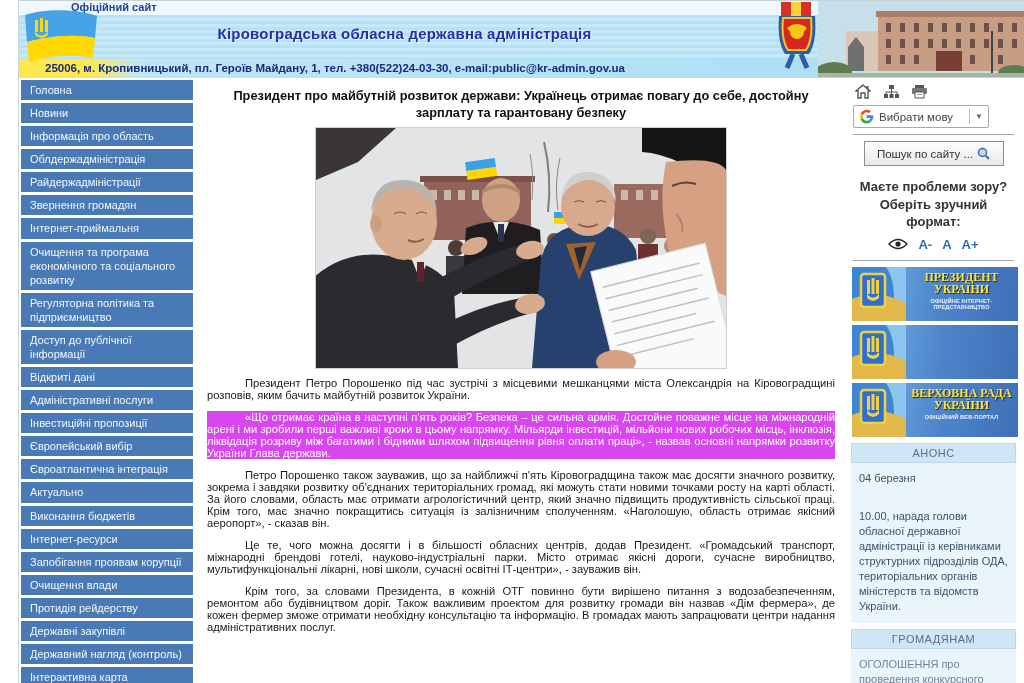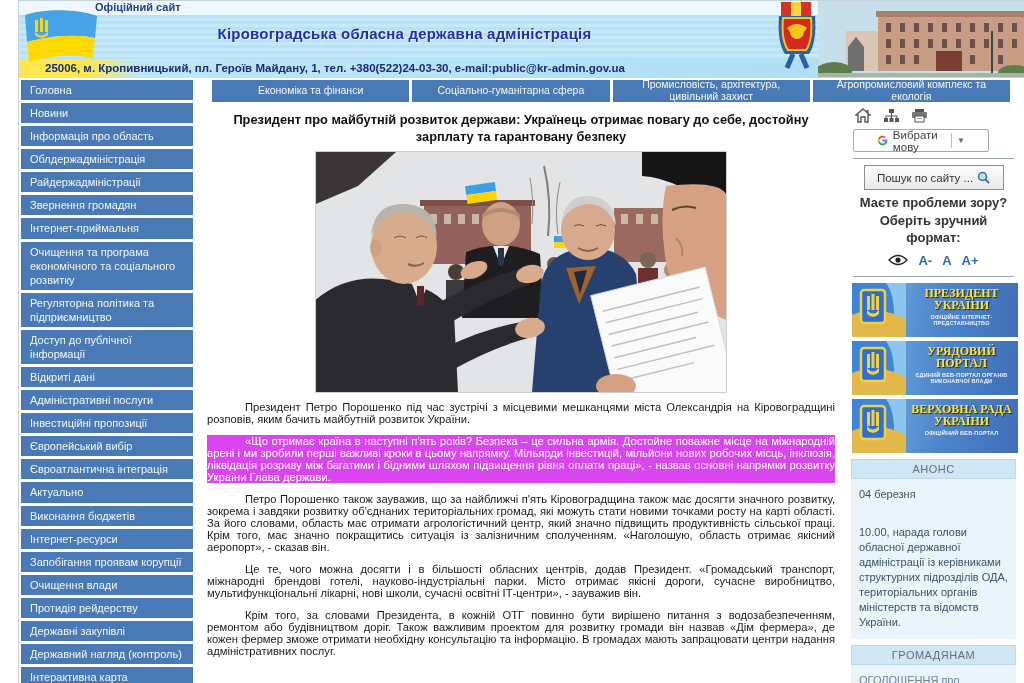--- a/index.html
+++ b/index.html
@@ -3,21 +3,21 @@
 <meta charset="utf-8">
 <style>
   * { margin:0; padding:0; box-sizing:border-box; }
   html,body { width:1024px; height:683px; overflow:hidden; background:#fff;
               font-family:"Liberation Sans", sans-serif; }
   .page { position:relative; width:1006px; height:683px; margin-left:18px;
           border-left:1px solid #c9d4da; border-top:1px solid #c9d4da; }
 
   
   .topbar { height:14px; background:#eef8fe; font-size:11px; font-weight:bold;
-            color:#1c3f96; padding-left:76px; line-height:13px; }
+            color:#1c3f96; padding-left:52px; line-height:13px; }
   .header { position:relative; height:44px;
             background:repeating-linear-gradient(180deg,#b7e1f6 0 3px,#c6e9f9 3px 6px); }
   .site-title { position:absolute; left:16px; right:250px; top:10px; text-align:center;
                 font-size:15px; font-weight:bold; color:#2430a6; letter-spacing:.2px;
                 text-shadow:1px 1px 0 #e6f6ff; }
   .flag-wrap { position:absolute; left:2px; top:-8px; }
   .emblem-wrap { position:absolute; left:756px; top:-13px; }
   .building-wrap { position:absolute; right:0; top:-14px; }
   .addressbar { height:19px; line-height:18px; font-size:11.5px; font-weight:bold;
                 color:#182a7e; padding-left:26px;
@@ -45,27 +45,27 @@
            border:1px solid #cfcfcf; background:#e3e4e6; }
   .art p { font-size:11.2px; line-height:1.07; color:#1a1a1a; text-align:justify;
            text-indent:38px; margin-bottom:10px; }
   .art p.hl { background:#d946ef; color:#fff; }
 
   
   .icons-row { display:flex; gap:12px; align-items:center; padding:4px 0 4px 4px; }
   .icons-row svg { cursor:pointer; }
   .translate { display:flex; align-items:center; gap:5px; background:#fff;
                border:1px solid #a9a9a9; border-radius:2px; width:136px; height:23px;
-               padding:0 23px; margin:2px 0 6px 2px; font-size:11.5px; color:#444;
+               padding:0 5px; margin:2px 0 6px 2px; font-size:11.5px; color:#444;
                cursor:pointer; }
   .translate .sep { width:1px; height:15px; background:#bbb; margin-left:auto; }
   .chev { font-size:8px; color:#666; }
   .hr { border-top:1px solid #9aa6ae; margin:4px 2px 6px 2px; }
   .searchbtn { display:flex; align-items:center; justify-content:center; gap:4px;
-               width:140px; height:25px; margin:4px auto 4px auto;
+               width:140px; height:25px; margin:4px auto 12px auto;
                background:linear-gradient(#fdfdfd,#e9e9e9); border:1px solid #8e8e8e;
                border-radius:0; font-size:11.5px; color:#333; cursor:pointer; }
   .vision { text-align:center; font-size:13px; font-weight:bold; color:#333;
             line-height:1.35; margin-bottom:6px; }
   .fontsize-row { display:flex; align-items:center; justify-content:center; gap:10px;
                   margin-bottom:8px; }
   .fbtn { color:#2b6cb8; font-weight:bold; font-size:13px; cursor:pointer; }
 
   .banner { position:relative; width:166px; height:54px; margin:0 0 4px 1px;
             overflow:hidden; cursor:pointer;
@@ -214,30 +214,20 @@
 
           <li class="side-item">Державний нагляд (контроль)</li>
 
           <li class="side-item">Інтерактивна карта реалізованих проектів</li>
 
         </ul>
     </aside>
 
     <div class="rest">
 
-      <nav class="tabs">
-
-          <div class="tab">Економіка та фінанси</div>
-
-          <div class="tab">Соціально-гуманітарна сфера</div>
-
-          <div class="tab">Промисловість, архітектура, цивільний захист</div>
-
-          <div class="tab">Агропромисловий комплекс та екологія</div>
-        </nav>
 
       <div class="row">
 
         <main class="main">
           <h1 class="art-title">Президент про майбутній розвиток держави: Українець отримає повагу до себе, достойну зарплату та гарантовану безпеку</h1>
 
           <svg class="photo" width="412" height="242" viewBox="0 0 410 240">
             <rect width="410" height="240" fill="#e3e4e6"></rect>
             <path d="M0,0 L80,0 L42,34 L0,52 Z" fill="#3b3537"></path>
             <rect x="104" y="48" width="115" height="6" fill="#7c4f48"></rect>
@@ -418,24 +408,20 @@
                   <path d="M34,0 Q46,16 40,54 L54,54 54,0 Z" fill="#8cc6ee"></path>
                   <path d="M0,32 Q26,22 54,36 L54,54 0,54 Z" fill="#e3b84a"></path>
                   <rect x="9" y="7" width="24" height="33" rx="3" fill="#2f6fd0" stroke="#f3d03e" stroke-width="2.5"></rect>
                   <g fill="#f3d03e">
                     <rect x="15" y="13" width="3" height="14"></rect>
                     <rect x="19.5" y="11" width="3" height="16"></rect>
                     <rect x="24" y="13" width="3" height="14"></rect>
                     <path d="M15,27 q6,7 12,0 l0,4 q-6,6 -12,0 z"></path>
                   </g>
                 </svg>
-                <div class="btxt">
-                  <div class="btitle">УРЯДОВИЙ ПОРТАЛ</div>
-                  <div class="bsub">ЄДИНИЙ ВЕБ-ПОРТАЛ ОРГАНІВ ВИКОНАВЧОЇ ВЛАДИ</div>
-                </div>
               </div>
 
               <div class="banner">
                 <svg class="bflag" width="54" height="54" viewBox="0 0 54 54">
                   <rect width="54" height="54" fill="#3e85d6"></rect>
                   <path d="M34,0 Q46,16 40,54 L54,54 54,0 Z" fill="#8cc6ee"></path>
                   <path d="M0,32 Q26,22 54,36 L54,54 0,54 Z" fill="#e3b84a"></path>
                   <rect x="9" y="7" width="24" height="33" rx="3" fill="#2f6fd0" stroke="#f3d03e" stroke-width="2.5"></rect>
                   <g fill="#f3d03e">
                     <rect x="15" y="13" width="3" height="14"></rect>

